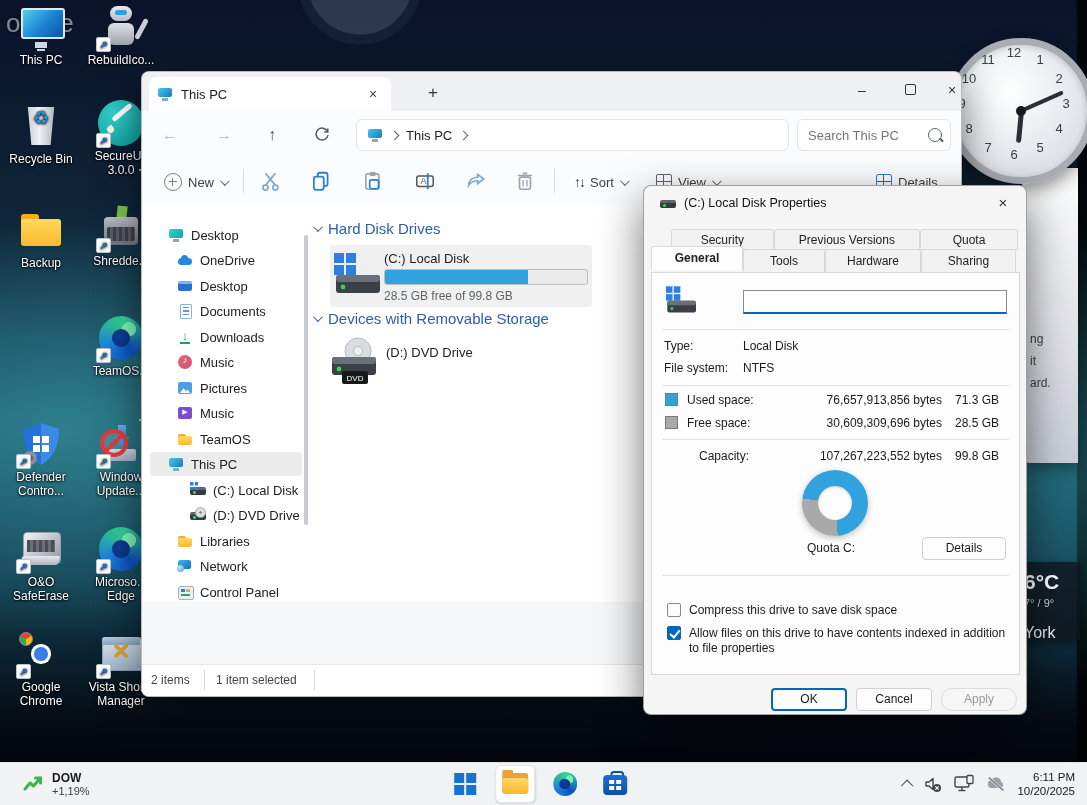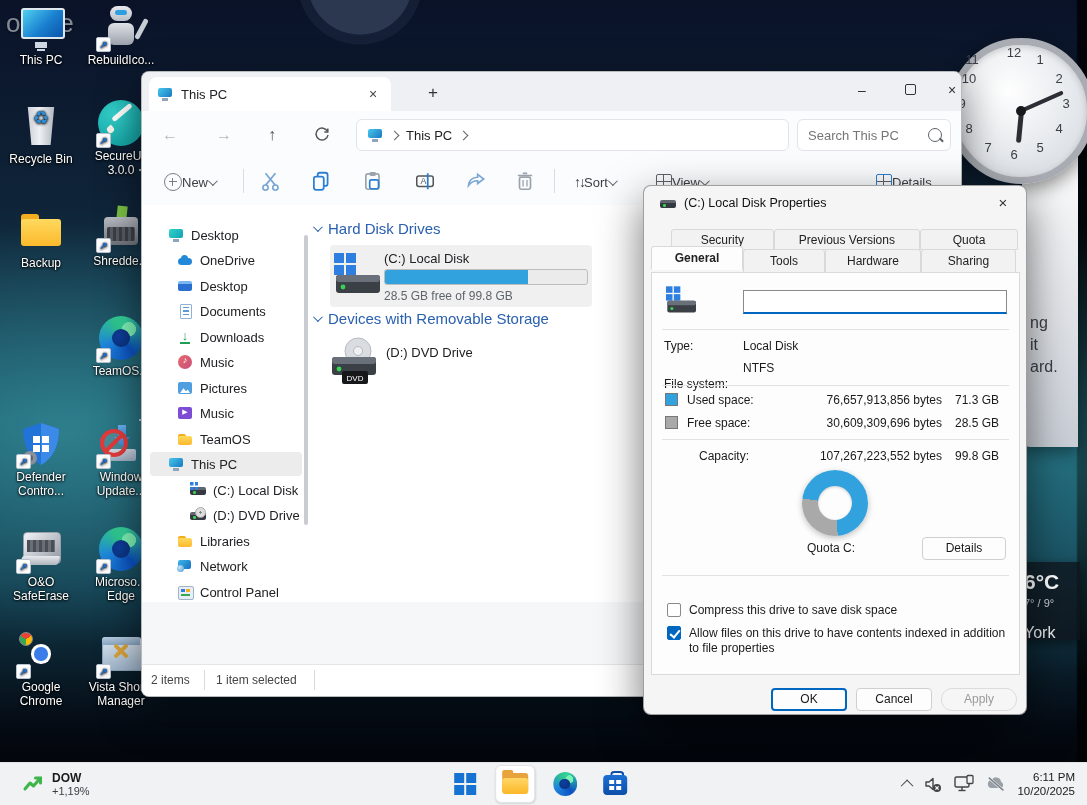--- a/index.html
+++ b/index.html
@@ -74,23 +74,23 @@
   .clockw{position:absolute;left:948px;top:38px;width:132px;height:132px;border-radius:50%;z-index:5;
     background:radial-gradient(circle at 40% 35%,#ffffff,#dfe3e8 70%,#cdd2d8);
     border:7px solid #a9adb3;box-shadow:0 6px 18px rgba(0,0,0,.45), inset 0 2px 6px rgba(0,0,0,.15);}
   .clockw .num{position:absolute;width:18px;text-align:center;font-size:13px;color:#3a3f46;margin-left:-9px;margin-top:-8px;}
   .hand{position:absolute;left:50%;bottom:50%;transform-origin:50% 100%;border-radius:3px;background:#2b2f35;}
   .hand.hh{width:5px;height:32px;margin-left:-2.5px;transform:rotate(185.5deg);}
   .hand.mm{width:4px;height:46px;margin-left:-2px;transform:rotate(66deg);}
   .cdot{position:absolute;left:50%;top:50%;width:10px;height:10px;margin:-5px 0 0 -5px;border-radius:50%;background:#17191c;}
 
   
-  .side-card{position:absolute;left:1022px;top:152px;width:56px;height:295px;z-index:3;border-radius:8px 0 0 8px;
+  .side-card{position:absolute;left:1022px;top:168px;width:56px;height:295px;z-index:3;border-radius:8px 0 0 8px;
     background:linear-gradient(180deg,#fdfdfd,#c9ced6);box-shadow:0 6px 16px rgba(0,0,0,.4);
-    color:#3a3f46;font-size:16px;line-height:22px;padding:160px 12px 0 8px;box-sizing:border-box;}
+    color:#3a3f46;font-size:12px;line-height:22px;padding:160px 12px 0 8px;box-sizing:border-box;}
   .weather-card{position:absolute;left:1018px;top:562px;width:62px;height:78px;z-index:3;border-radius:8px 0 0 8px;
     background:rgba(16,20,28,.78);box-shadow:0 4px 12px rgba(0,0,0,.5);color:#fff;padding:8px 0 0 6px;box-sizing:border-box;}
   .weather-card .t{font-size:21px;font-weight:bold;}
   .weather-card .r{font-size:11px;color:#cfd3d8;margin-top:3px;}
   .weather-card .c{font-size:16px;color:#eceef1;margin-top:15px;}
 
   
   .ic{display:inline-block;width:16px;height:16px;position:relative;flex:0 0 16px;}
   .i-mon::before{content:"";position:absolute;left:1px;top:2px;width:14px;height:9px;border-radius:2px;background:linear-gradient(135deg,#49c7ec,#1679c0);}
   .i-mon::after{content:"";position:absolute;left:5px;bottom:1px;width:6px;height:3px;background:#8fa5bb;}
@@ -140,21 +140,21 @@
   .navbtn{position:absolute;top:10px;width:28px;height:28px;text-align:center;line-height:28px;font-size:16px;color:#555;border-radius:4px;}
   .navbtn.dis{color:#b5b8bc;}
   .addrbar{position:absolute;left:214px;top:8px;width:433px;height:32px;background:#fff;border:1px solid #e2e4e8;border-radius:6px;
     display:flex;align-items:center;gap:8px;padding:0 10px;box-sizing:border-box;font-size:13px;color:#202124;}
   .searchbar{position:absolute;left:655px;top:8px;width:154px;height:32px;background:#fff;border:1px solid #e2e4e8;border-radius:6px;
     display:flex;align-items:center;padding:0 8px;box-sizing:border-box;}
   .searchbar input{border:0;outline:0;flex:1;font-size:13px;color:#5f6368;font-family:"Liberation Sans",sans-serif;background:transparent;width:100px;}
   .mag{width:12px;height:12px;border:1.6px solid #5f6368;border-radius:50%;position:relative;flex:0 0 12px;}
   .mag::after{content:"";position:absolute;left:10px;top:10px;width:5px;height:1.6px;background:#5f6368;transform:rotate(45deg);}
   .toolbar{position:absolute;left:0;top:87px;right:0;height:46px;background:#fbfcfd;border-bottom:1px solid #e4e6ea;}
-  .tbtn{position:absolute;top:8px;height:30px;display:flex;align-items:center;gap:0;padding:0 8px;border-radius:4px;color:#3c4043;font-size:13px;}
+  .tbtn{position:absolute;top:8px;height:30px;display:flex;align-items:center;gap:6px;padding:0 8px;border-radius:4px;color:#3c4043;font-size:13px;}
   .tdiv{position:absolute;top:10px;width:1px;height:24px;background:#dadce0;}
   .ticon{position:absolute;top:11px;width:24px;height:24px;}
   .plus-cir{width:16px;height:16px;border:1.4px solid #7a7e85;border-radius:50%;position:relative;}
   .plus-cir::before{content:"";position:absolute;left:3.5px;top:6.6px;width:8px;height:1.6px;background:#7a7e85;}
   .plus-cir::after{content:"";position:absolute;left:6.6px;top:3.5px;width:1.6px;height:8px;background:#7a7e85;}
   .sortic{font-size:14px;color:#3c4043;letter-spacing:-2px;}
   .viewic{width:14px;height:14px;border:1.4px solid #5f6368;border-radius:2px;position:relative;}
   .viewic::before{content:"";position:absolute;left:0;top:5.5px;right:0;height:1.4px;background:#5f6368;}
   .viewic::after{content:"";position:absolute;top:0;left:5.5px;bottom:0;width:1.4px;background:#5f6368;}
 
@@ -361,21 +361,21 @@
     <div class="num" style="left:85px;top:15px">1</div>
     <div class="num" style="left:104px;top:34px">2</div>
     <div class="num" style="left:111px;top:59px">3</div>
     <div class="num" style="left:104px;top:84px">4</div>
     <div class="num" style="left:85px;top:103px">5</div>
     <div class="num" style="left:59px;top:110px">6</div>
     <div class="num" style="left:33px;top:103px">7</div>
     <div class="num" style="left:14px;top:84px">8</div>
     <div class="num" style="left:7px;top:59px">9</div>
     <div class="num" style="left:14px;top:34px">10</div>
-    <div class="num" style="left:17px;top:15px">11</div>
+    <div class="num" style="left:33px;top:15px">11</div>
     <div class="hand hh"></div>
     <div class="hand mm"></div>
     <div class="cdot"></div>
   </div>
 
   <div class="side-card">
     <div>ng</div>
     <div>it</div>
     <div>ard.</div>
   </div>
@@ -624,21 +624,21 @@
         <rect x="2" y="14" width="10" height="10" fill="#2f7fe0"></rect>
           <rect x="14" y="14" width="10" height="10" fill="#2f7fe0"></rect>
         <rect x="4" y="24" width="44" height="18" rx="3" fill="#3b3f46"></rect>
         <rect x="4" y="24" width="44" height="7" rx="3" fill="#6a707a"></rect>
         <circle cx="11" cy="36" r="2.4" fill="#39d353"></circle>
       </svg>
       <input class="dlg-input" value="" style="">
       <div class="sep" style="top:56px"></div>
       <div class="flab" style="left:12px;top:66px">Type:</div>
       <div class="fval" style="left:91px;top:66px">Local Disk</div>
-      <div class="flab" style="left:12px;top:104px">File system:</div>
+      <div class="flab" style="left:12px;top:88px">File system:</div>
       <div class="fval" style="left:91px;top:88px">NTFS</div>
       <div class="sep" style="top:112px"></div>
       <div class="sw" style="left:13px;top:120px;background:#31a2dd"></div>
       <div class="flab" style="left:35px;top:120px">Used space:</div>
       <div class="fval ralign" style="left:140px;top:120px;width:150px">76,657,913,856 bytes</div>
       <div class="fval ralign" style="left:295px;top:120px;width:52px">71.3 GB</div>
       <div class="sw" style="left:13px;top:143px;background:#a9a9a9"></div>
       <div class="flab" style="left:35px;top:143px">Free space:</div>
       <div class="fval ralign" style="left:140px;top:143px;width:150px">30,609,309,696 bytes</div>
       <div class="fval ralign" style="left:295px;top:143px;width:52px">28.5 GB</div>

